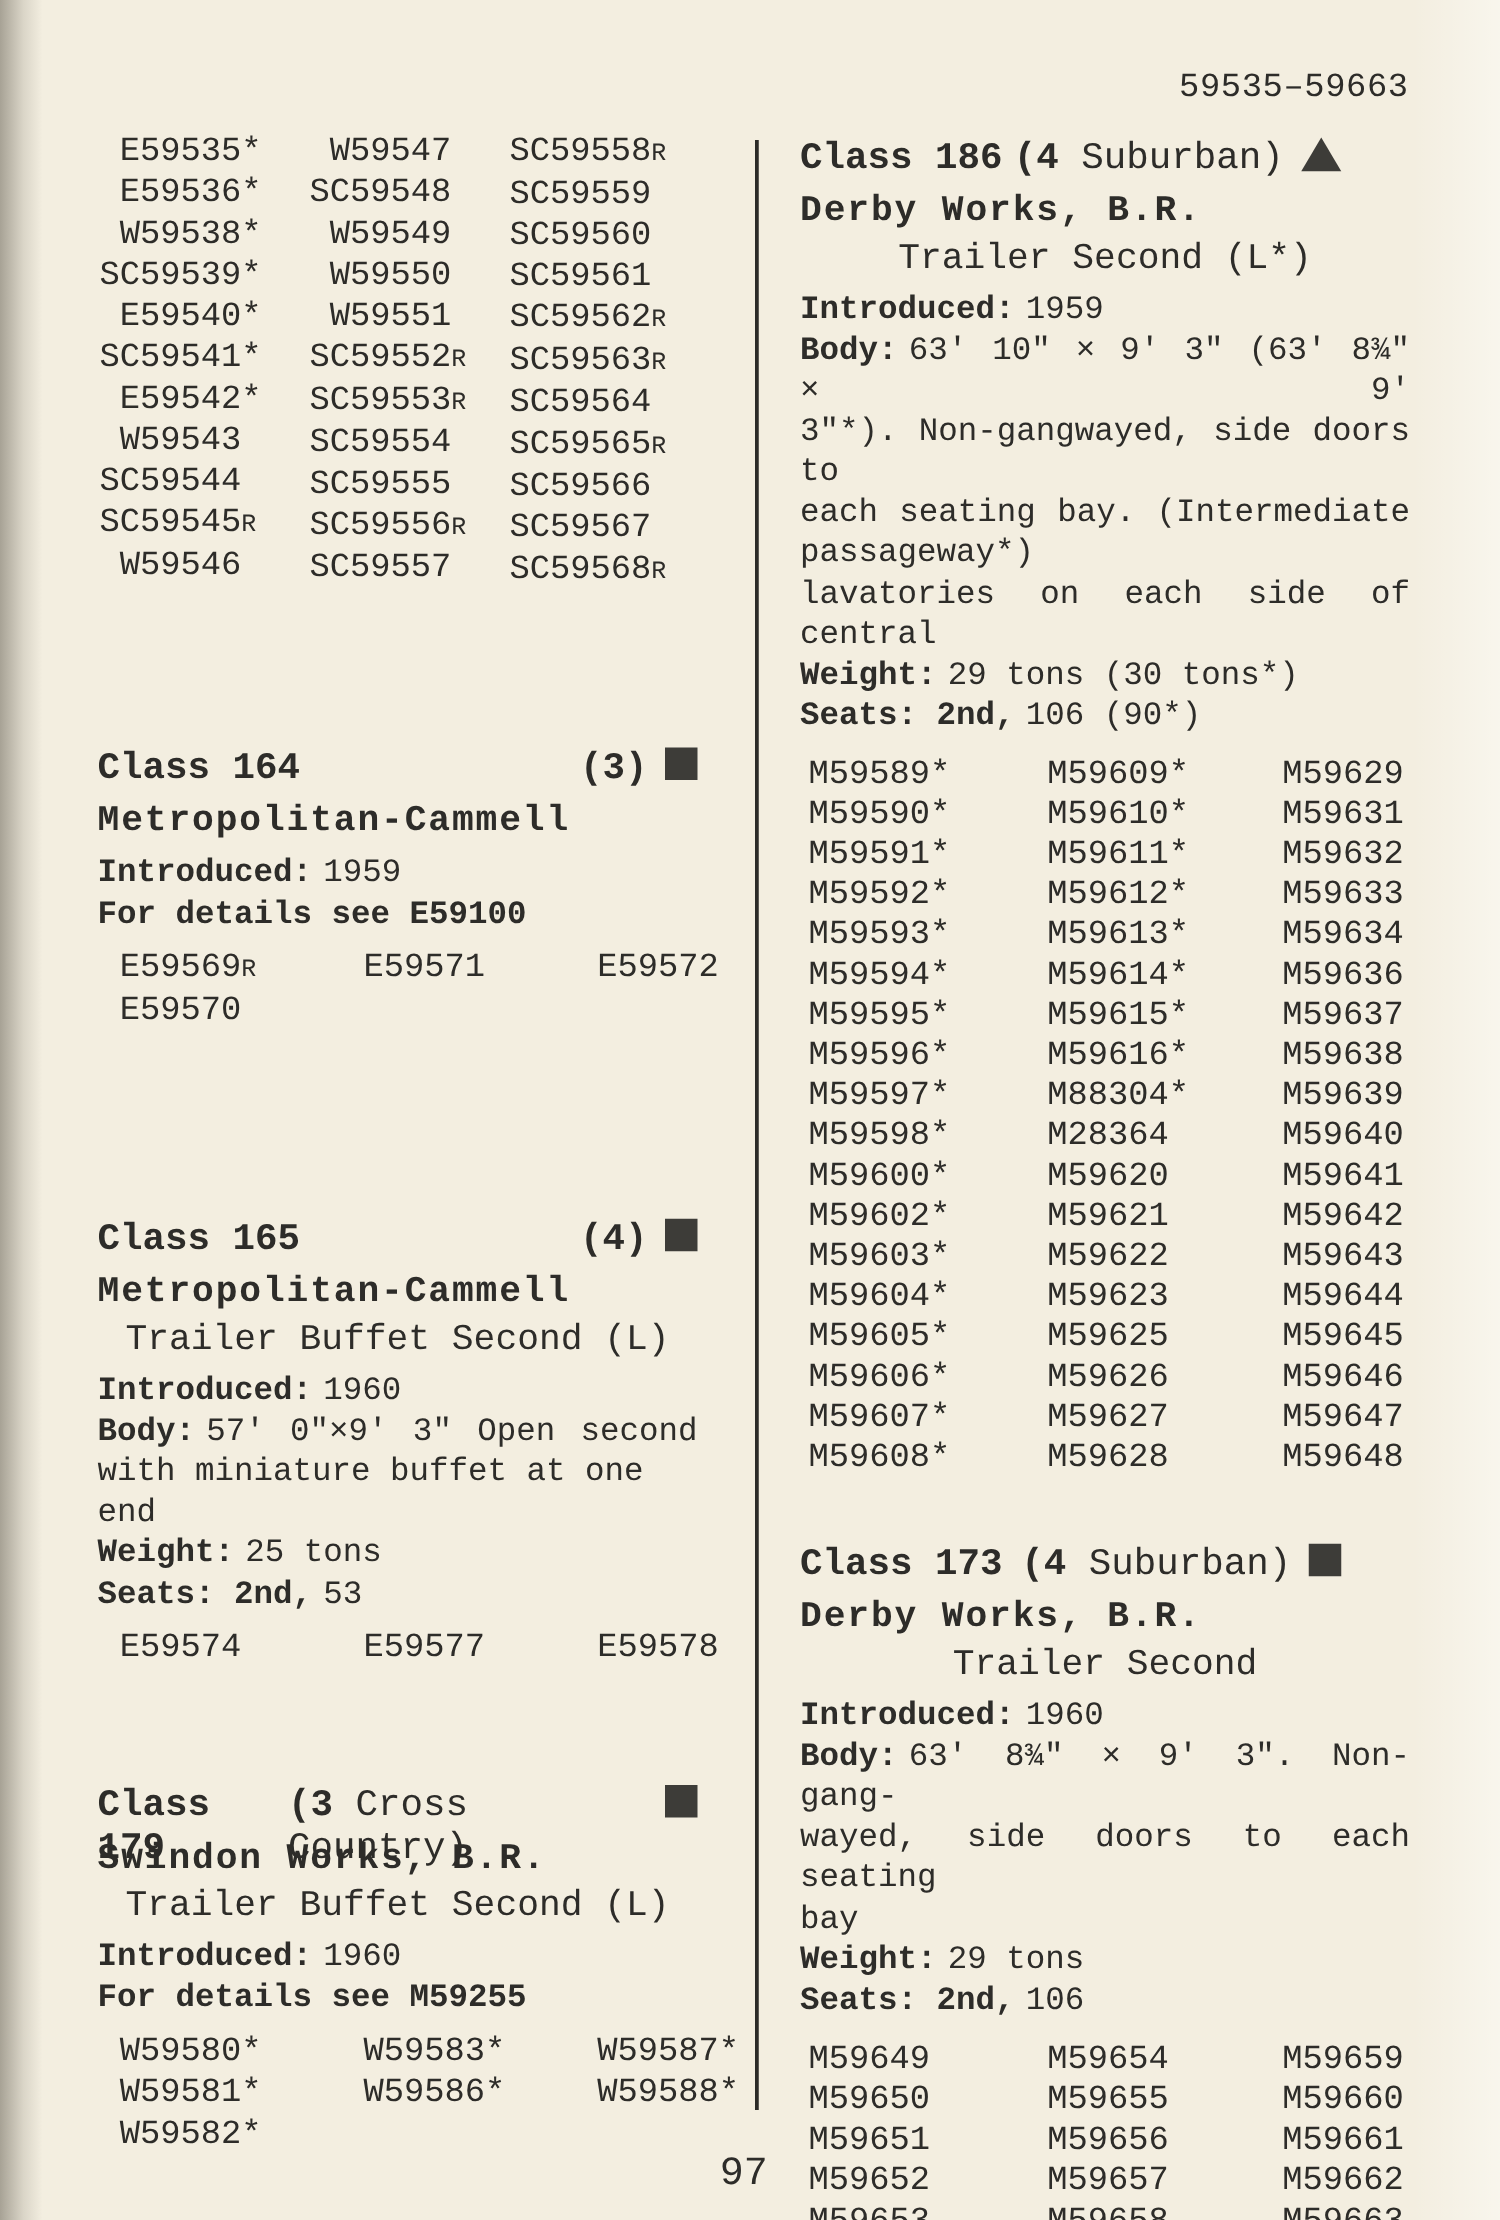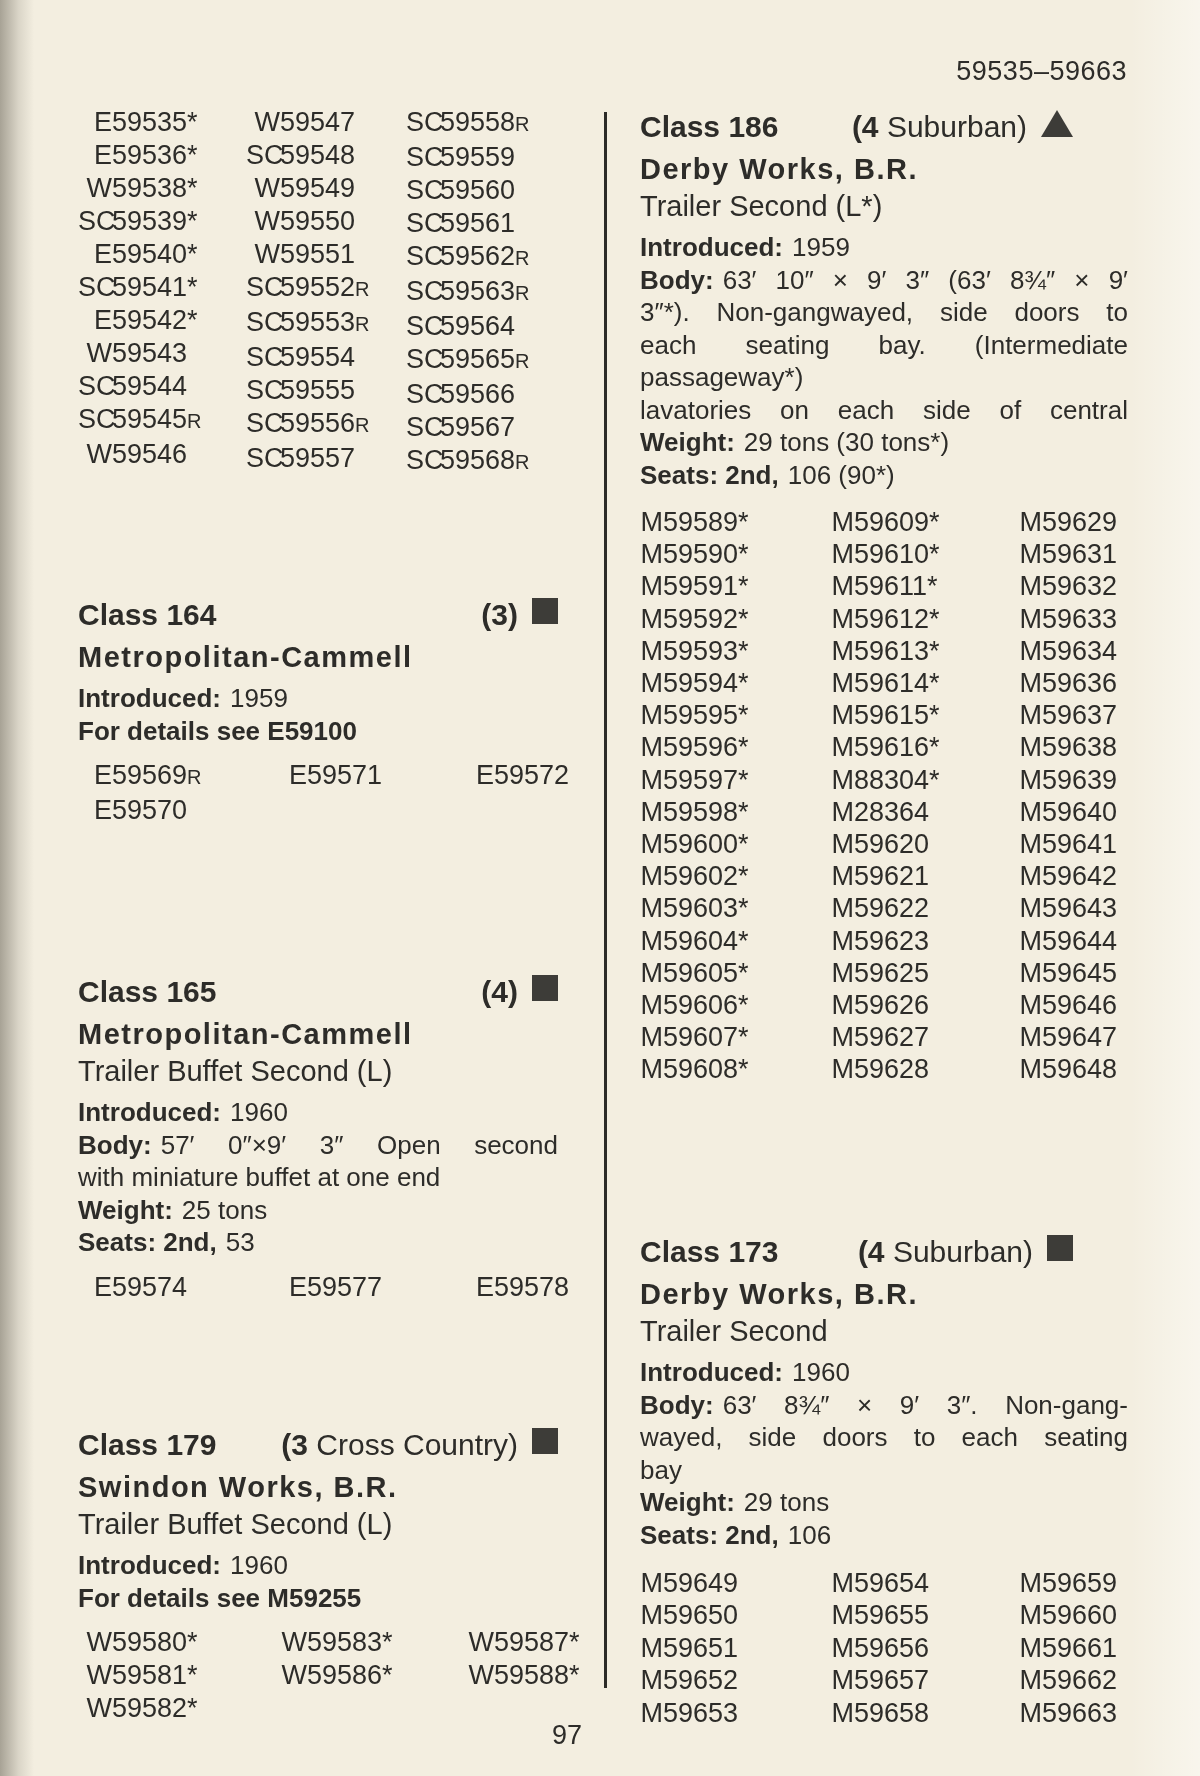--- a/index.html
+++ b/index.html
@@ -1,36 +1,36 @@
 <!DOCTYPE html>
 <html><head>
 <meta charset="utf-8">
 <style>
   html,body{margin:0;padding:0;}
   .page{
     position:relative; width:1200px; height:1776px;
     background:#f3eee0;
-    font-family:Liberation Sans, sans-serif;
+    font-family:Liberation Mono, monospace;
     color:#2d2c29; overflow:hidden;
   }
   .gutter{
     position:absolute; left:0; top:0; width:34px; height:100%;
     background:linear-gradient(to right, rgba(105,100,88,.55), rgba(105,100,88,.18) 55%, rgba(105,100,88,0));
   }
   .edge-right{
     position:absolute; right:0; top:0; width:70px; height:100%;
     background:linear-gradient(to left, rgba(255,255,252,.45), rgba(255,255,252,0));
   }
   .header-range{
     position:absolute; left:935px; top:56px; width:192px;
     font-size:27px; text-align:right; letter-spacing:.5px;
   }
   .page-number{
     position:absolute; left:552px; top:1720px; width:86px;
-    text-align:left; font-size:27px;
+    text-align:center; font-size:32px;
   }
   .divider{
     position:absolute; left:604px; top:112px; width:3px; height:1576px;
     background:#2c2b28;
   }
   
   .nums{ display:grid; }
   .nums.grid-left{ grid-template-columns:168px 160px 1fr; }
   .nums.grid-right{ grid-template-columns:164px 161px 1fr; }
   .num{ font-size:27px; white-space:nowrap; }
@@ -48,21 +48,21 @@
   .count{ margin-left:auto; }
   .count .cr{ font-weight:normal; }
   .marker{ margin-left:14px; flex:0 0 auto; }
   .marker.square{ width:26px; height:26px; background:#3d3c38; }
   .marker.triangle{
     width:0; height:0;
     border-left:16px solid transparent; border-right:16px solid transparent;
     border-bottom:27px solid #3d3c38;
   }
   .builder{ font-size:29px; font-weight:bold; letter-spacing:1.5px; line-height:38px; }
-  .type-line{ font-size:29px; line-height:37px; }
+  .type-line{ font-size:29px; line-height:37px;text-align:center; }
   .details{ margin-top:6px; }
   .detail{ font-size:26px; line-height:32.5px; }
   .detail .lbl{ font-weight:bold; }
   .detail .lbl:not(:empty){ margin-right:9px; }
   .detail.just{ text-align:justify; text-align-last:justify; }
   .block .nums{ margin-top:12px;gap:27px; }
   .block .nums.nm15{ margin-top:15px; }
   .block .nums.nm16{ margin-top:16px; }
 </style>
 </head>

